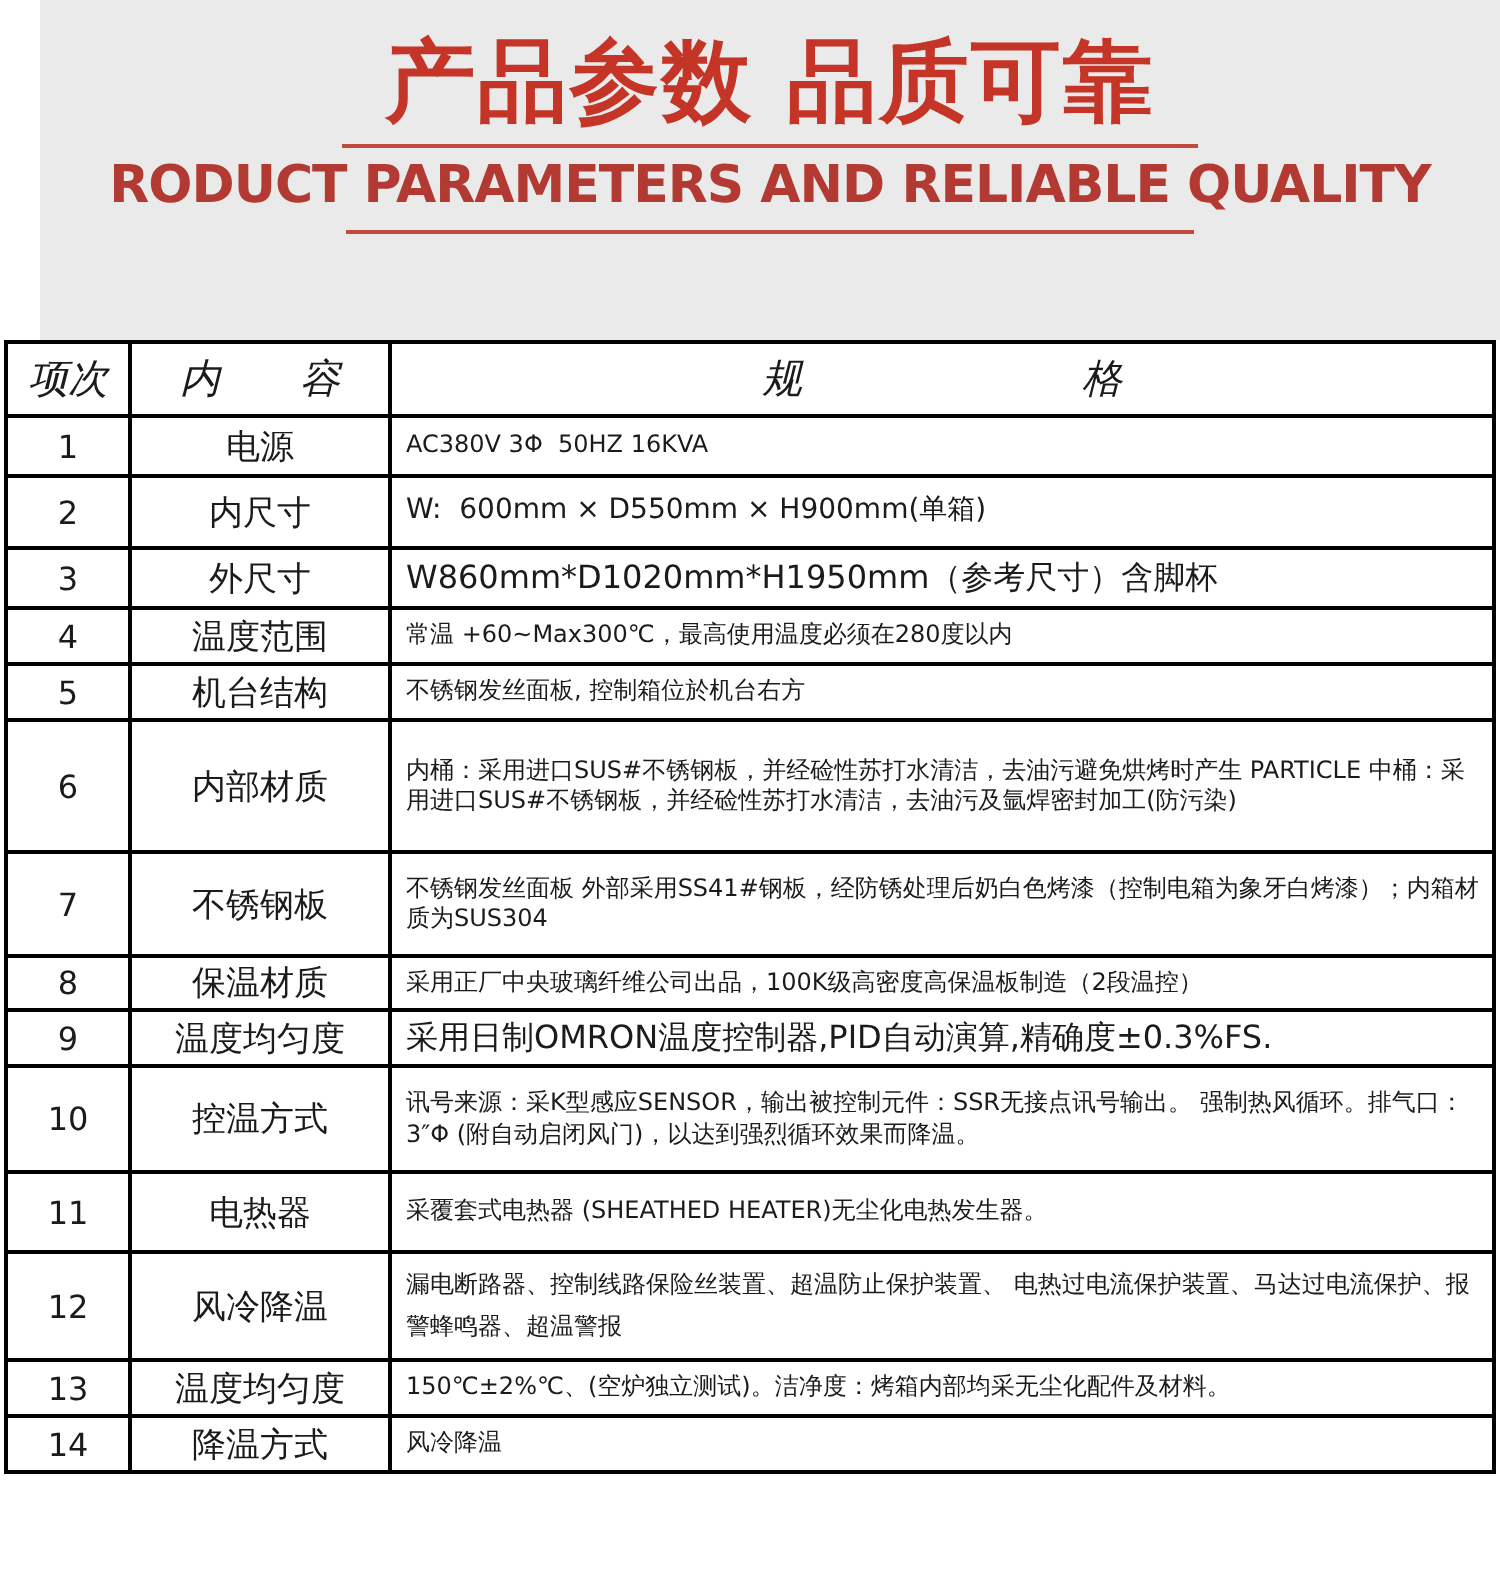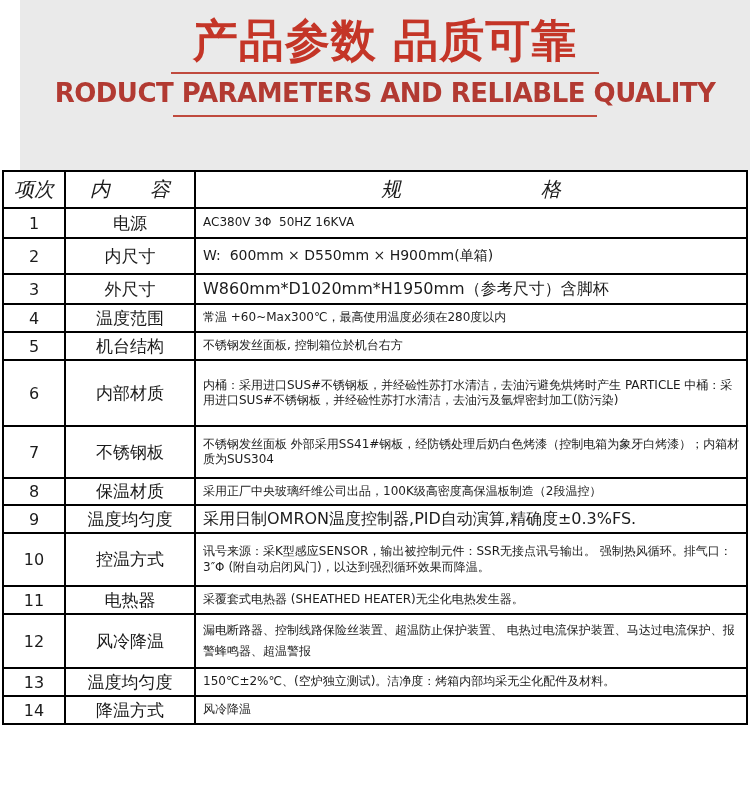--- a/index.html
+++ b/index.html
@@ -86,21 +86,21 @@
   tbody tr:nth-child(1){height:30px;}
   tbody tr:nth-child(2){height:36px;}
   tbody tr:nth-child(3){height:30px;}
   tbody tr:nth-child(4){height:28px;}
   tbody tr:nth-child(5){height:28px;}
   tbody tr:nth-child(6){height:66px;}
   tbody tr:nth-child(7){height:52px;}
   tbody tr:nth-child(8){height:27px;}
   tbody tr:nth-child(9){height:28px;}
   tbody tr:nth-child(10){height:53px;}
-  tbody tr:nth-child(11){height:28px;}
+  tbody tr:nth-child(11){height:40px;}
   tbody tr:nth-child(12){height:54px;}
   tbody tr:nth-child(13){height:28px;}
   tbody tr:nth-child(14){height:28px;}
   tbody tr:nth-child(15){height:72px;}
   tbody tr:nth-child(2) td.spec{font-size:14px;margin-top:28px;}
   tbody tr:nth-child(3) td.spec{font-size:16px;}
   tbody tr:nth-child(9) td.spec{font-size:16px;}
   tbody tr:nth-child(12) td.spec{line-height:1.75;border-radius:26px;}
   tbody tr:nth-child(15) td.spec{line-height:2.05;}
 </style>

